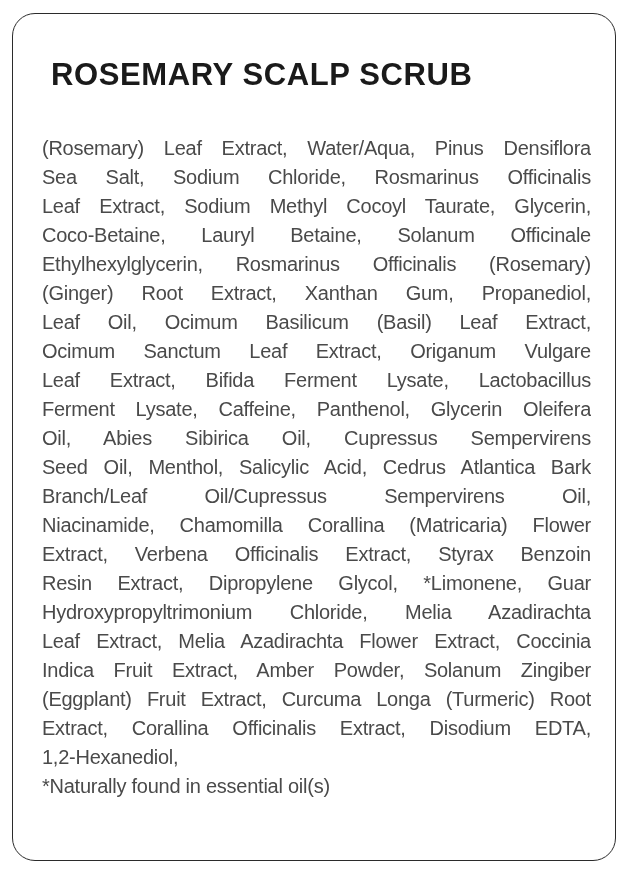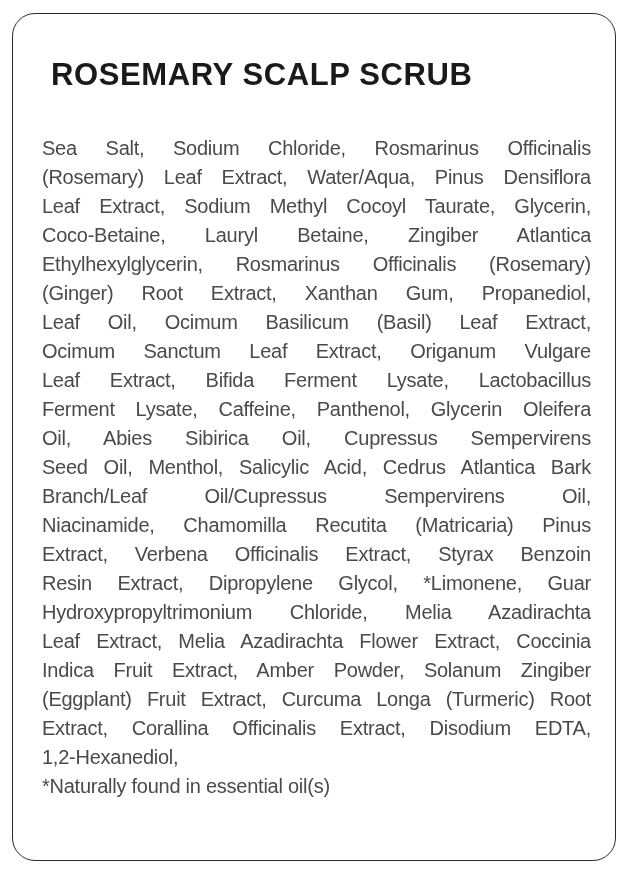--- a/index.html
+++ b/index.html
@@ -64,34 +64,34 @@
   }
 </style>
 </head>
 <body>
 
 <div class="page">
   <div class="card">
     <h1 class="title">ROSEMARY SCALP SCRUB</h1>
     <div class="ingredients">
       <div>
+          <div class="ing-line">(Rosemary) Leaf Extract, Water/Aqua, Pinus Densiflora</div>
           <div class="ing-line">Sea Salt, Sodium Chloride, Rosmarinus Officinalis</div>
-          <div class="ing-line">(Rosemary) Leaf Extract, Water/Aqua, Pinus Densiflora</div>
           <div class="ing-line">Leaf Extract, Sodium Methyl Cocoyl Taurate, Glycerin,</div>
-          <div class="ing-line">Coco-Betaine, Lauryl Betaine, Zingiber Atlantica</div>
+          <div class="ing-line">Coco-Betaine, Lauryl Betaine, Solanum Officinale</div>
           <div class="ing-line">Ethylhexylglycerin, Rosmarinus Officinalis (Rosemary)</div>
           <div class="ing-line">(Ginger) Root Extract, Xanthan Gum, Propanediol,</div>
           <div class="ing-line">Leaf Oil, Ocimum Basilicum (Basil) Leaf Extract,</div>
           <div class="ing-line">Ocimum Sanctum Leaf Extract, Origanum Vulgare</div>
           <div class="ing-line">Leaf Extract, Bifida Ferment Lysate, Lactobacillus</div>
           <div class="ing-line">Ferment Lysate, Caffeine, Panthenol, Glycerin Oleifera</div>
           <div class="ing-line">Oil, Abies Sibirica Oil, Cupressus Sempervirens</div>
           <div class="ing-line">Seed Oil, Menthol, Salicylic Acid, Cedrus Atlantica Bark</div>
           <div class="ing-line">Branch/Leaf Oil/Cupressus Sempervirens Oil,</div>
-          <div class="ing-line">Niacinamide, Chamomilla Recutita (Matricaria) Pinus</div>
+          <div class="ing-line">Niacinamide, Chamomilla Corallina (Matricaria) Flower</div>
           <div class="ing-line">Extract, Verbena Officinalis Extract, Styrax Benzoin</div>
           <div class="ing-line">Resin Extract, Dipropylene Glycol, *Limonene, Guar</div>
           <div class="ing-line">Hydroxypropyltrimonium Chloride, Melia Azadirachta</div>
           <div class="ing-line">Leaf Extract, Melia Azadirachta Flower Extract, Coccinia</div>
           <div class="ing-line">Indica Fruit Extract, Amber Powder, Solanum Zingiber</div>
           <div class="ing-line">(Eggplant) Fruit Extract, Curcuma Longa (Turmeric) Root</div>
           <div class="ing-line">Extract, Corallina Officinalis Extract, Disodium EDTA,</div>
         </div>
       <div class="plain-line">1,2-Hexanediol,</div>
       <div class="plain-line">*Naturally found in essential oil(s)</div>

